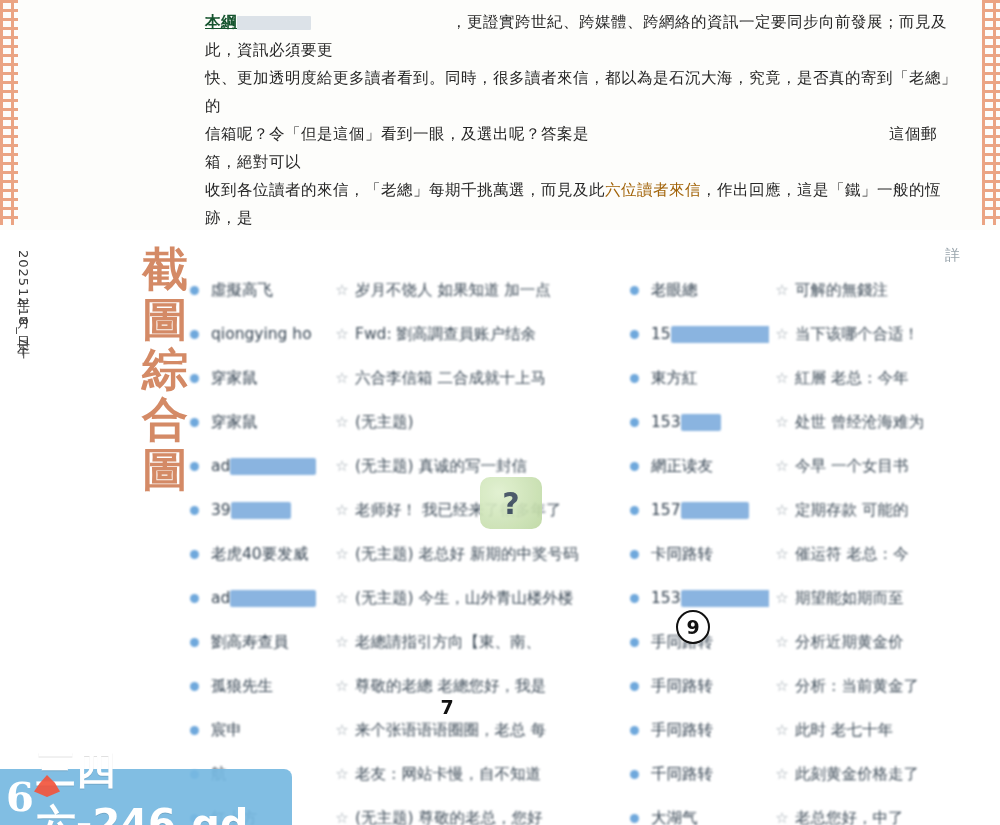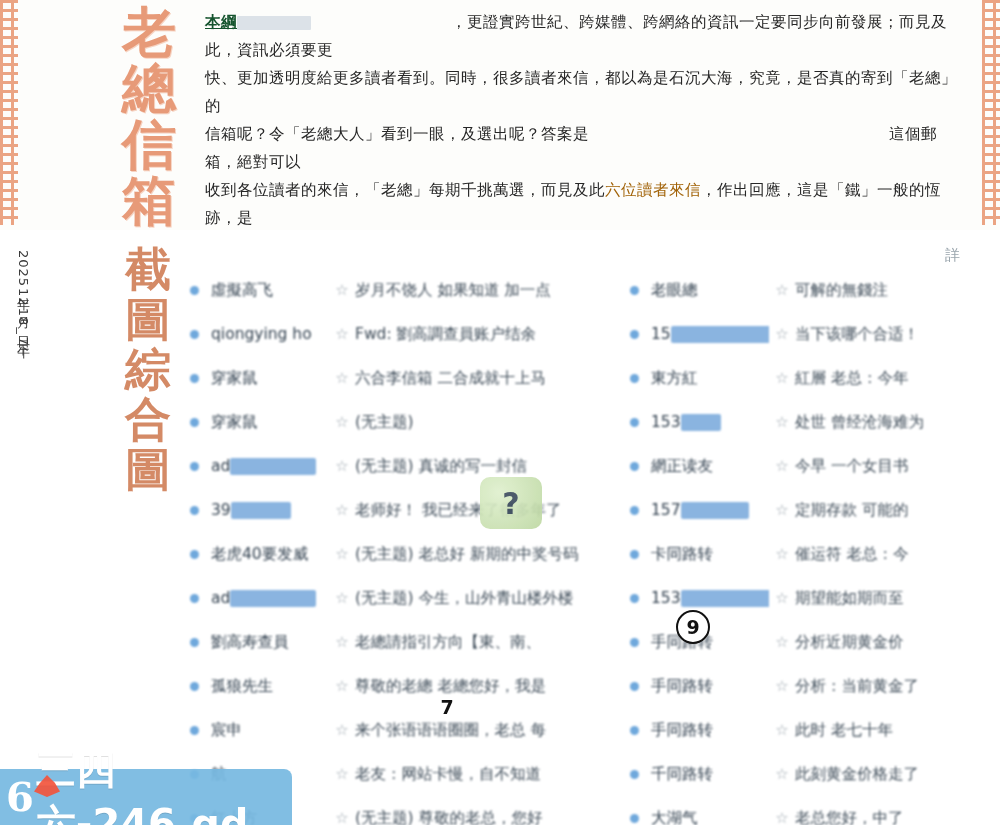--- a/index.html
+++ b/index.html
@@ -167,21 +167,21 @@
   .shot-title {
     position: absolute;
     left: 108px;
     top: 12px;
     width: 80px;
     font-family: "DejaVu Serif", serif;
     font-size: 46px;
     line-height: 50px;
     color: #d48a66;
     font-weight: bold;
-    text-align: center;
+    text-align: right;
   }
   .shot-date {
     position: absolute;
     left: 14px;
     top: 18px;
     font-size: 13px;
     color: #3a3a3a;
     writing-mode: vertical-rl;
     letter-spacing: 1px;
     white-space: nowrap;
@@ -333,26 +333,25 @@
 </style>
 </head>
 <body>
 
 <div class="header">
   <div class="header-bg"></div>
   <div class="key-border key-left"></div>
   <div class="key-border key-right"></div>
 
 
-  <div class="brand-vertical">老總信箱</div>
 
   <div class="article">
     <span class="lead-title">本綱</span><span class="redacted-inline"></span><span class="gap-mid"></span><span>，更證實跨世紀、跨媒體、跨網絡的資訊一定要同步向前發展；而見及此，資訊必須要更</span><br>
     <span>快、更加透明度給更多讀者看到。同時，很多讀者來信，都以為是石沉大海，究竟，是否真的寄到「老總」的</span><br>
-    <span>信箱呢？令「老總大人」看到一眼，及選出呢？答案是</span><span class="gap-big"></span><span>這個郵箱，絕對可以</span><br>
+    <span>信箱呢？令「但是這個」看到一眼，及選出呢？答案是</span><span class="gap-big"></span><span>這個郵箱，絕對可以</span><br>
     <span>收到各位讀者的來信，「老總」每期千挑萬選，而見及此</span><span class="hi-pink">六位讀者來信</span><span>，作出回應，這是「鐵」一般的恆跡，是</span><br>
     <span>不變的。今期特別幸運的六位讀者是「</span><span class="redacted-long"></span><span>等，但是這個「老總信</span><br>
     <span>箱截圖」的位置，亦可給其他讀者會員，看到自己的信，確實寄到了「老總」的眼前，可以十萬個放心，謝謝。</span>
   </div>
 
 </div>
 
 <div class="shot">
 
   <div class="shot-date">2025年12月18日_下午7</div>

